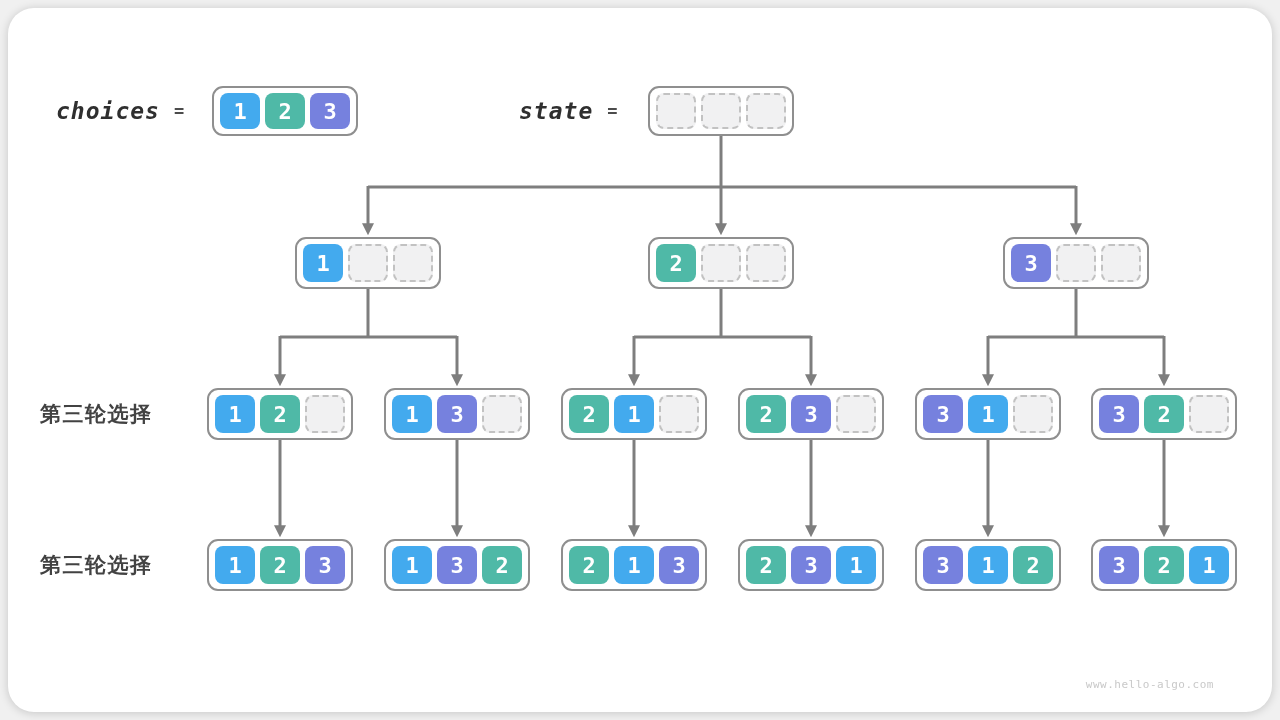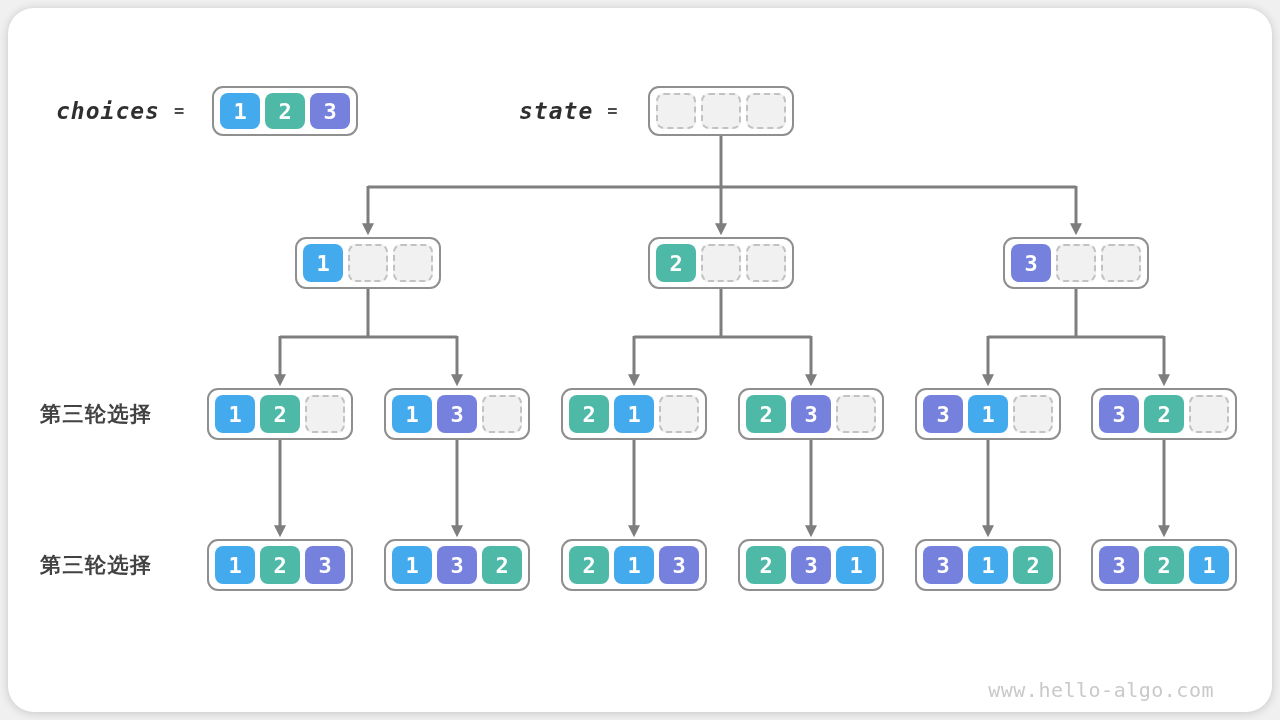--- a/index.html
+++ b/index.html
@@ -45,21 +45,21 @@
     background:#f1f1f2;border:2px dashed #c2c2c2;
   }
 
   .row-label{
     position:absolute;left:40px;width:170px;height:52px;line-height:52px;
     font-size:21px;font-weight:600;color:#424242;letter-spacing:1.5px;
   }
   #watermark{
     position:absolute;right:66px;top:678px;
     font-family:"DejaVu Sans Mono","Liberation Mono",monospace;
-    font-size:20px;color:#c9c9c9;letter-spacing:0.5px;
+    font-size:11px;color:#c9c9c9;letter-spacing:0.5px;
   }
 </style>
 </head>
 <body>
 
 <div id="card"></div>
 
 <div id="layer">
 
   <svg id="connectors" width="1280" height="720" viewBox="0 0 1280 720">

